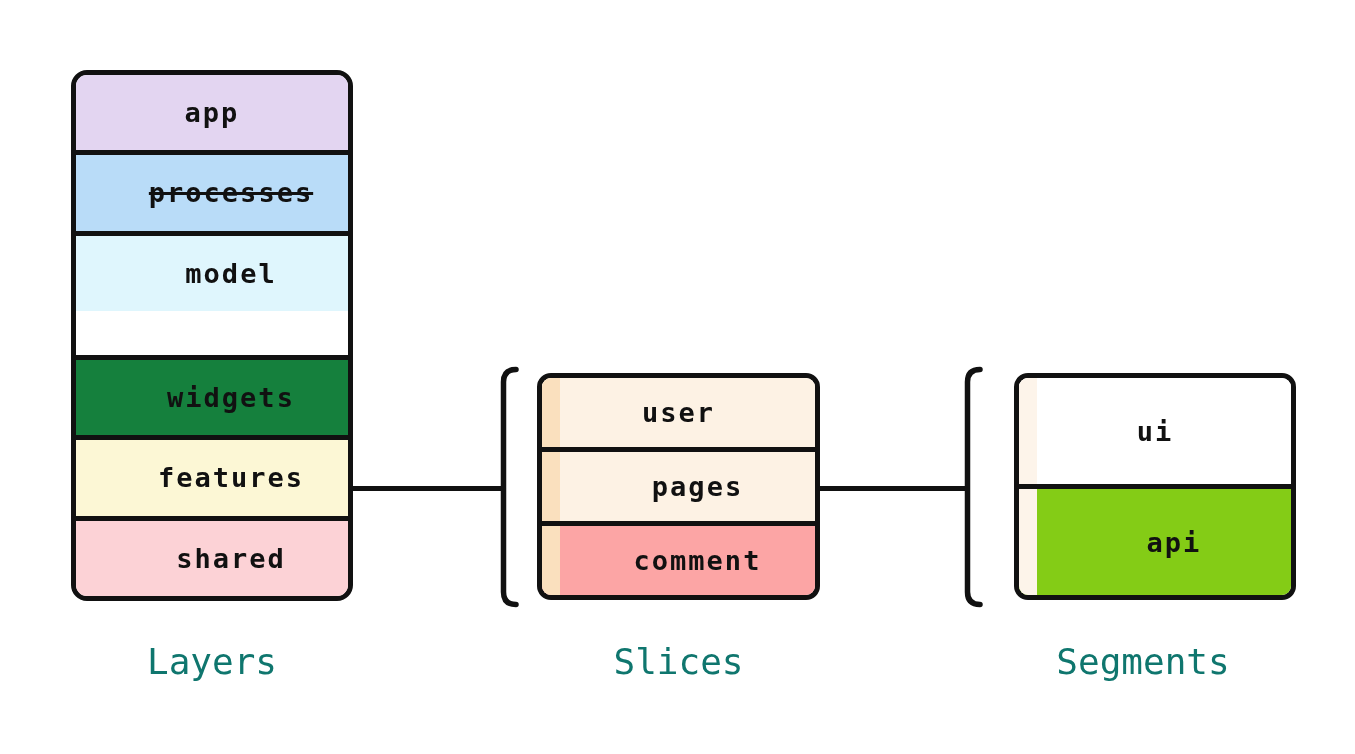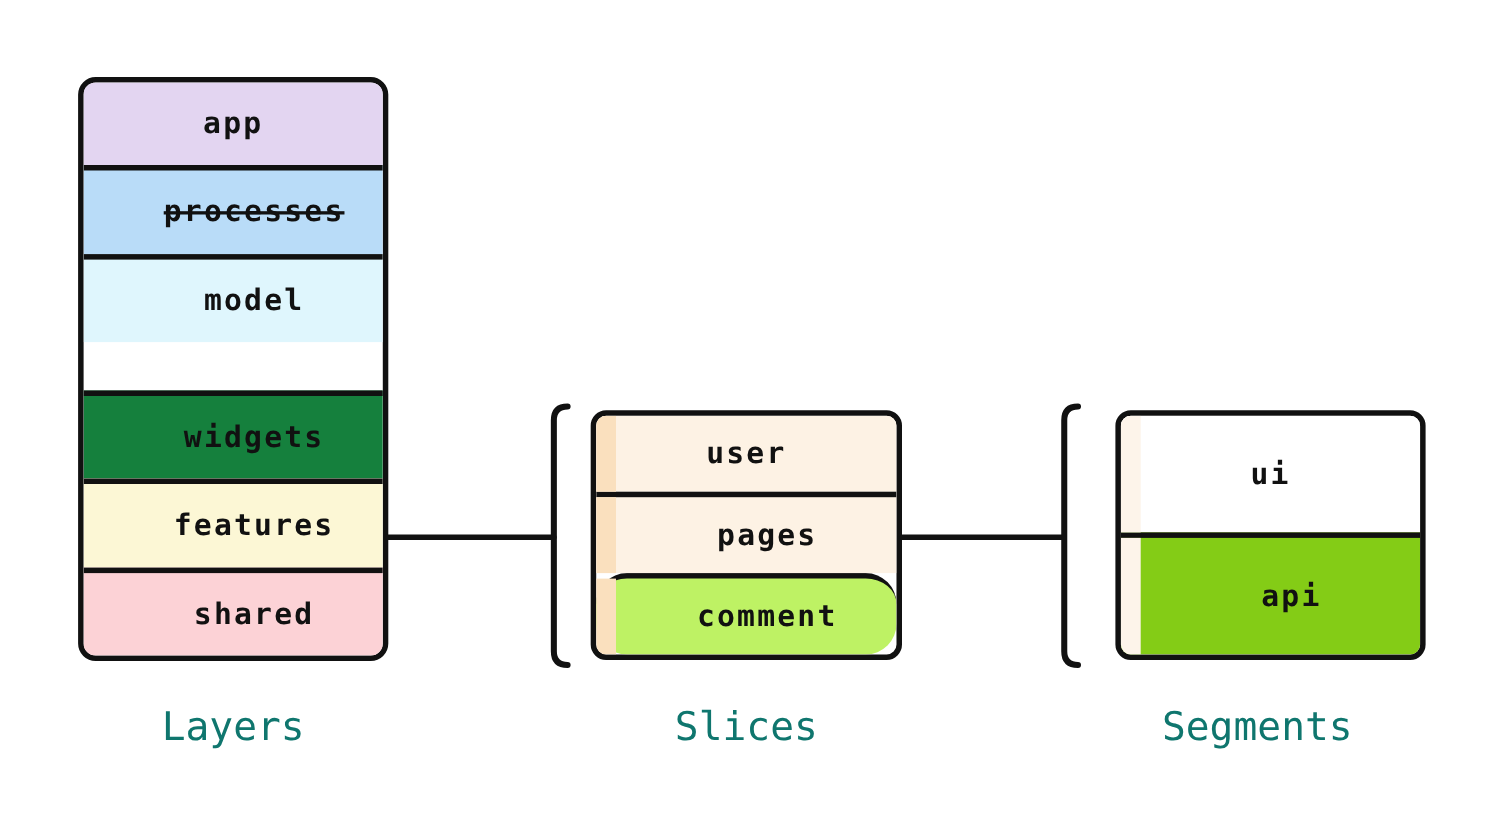--- a/index.html
+++ b/index.html
@@ -132,21 +132,21 @@
 
   <div class="stack" id="slices-stack">
     <div class="row" style="background-color: rgb(253, 242, 228); align-items: center;">
       <div class="strip" style="background-color: rgb(250, 224, 190);"></div>
       <span class="row-label">user</span>
     </div>
     <div class="row" style="background-color: rgb(253, 242, 228);">
       <div class="strip" style="background-color: rgb(250, 224, 190);"></div>
       <span class="row-label">pages</span>
     </div>
-    <div class="row" style="background-color: #bef264; border-radius: 28px;">
+    <div class="row" style="background-color: #fca5a5;">
       <div class="strip" style="background-color: rgb(250, 224, 190);"></div>
       <span class="row-label">comment</span>
     </div>
   </div>
 
   <div class="connector" id="connector-2"></div>
 
   <div class="bracket" id="bracket-segments">
     <svg width="22" height="242" viewBox="0 0 22 242" fill="none" xmlns="http://www.w3.org/2000/svg">
       <path d="M 18 3.5 Q 5.5 3.5 5.5 16 L 5.5 226 Q 5.5 238.5 18 238.5" stroke="#111111" stroke-width="5.5" stroke-linecap="round" fill="none"></path>

